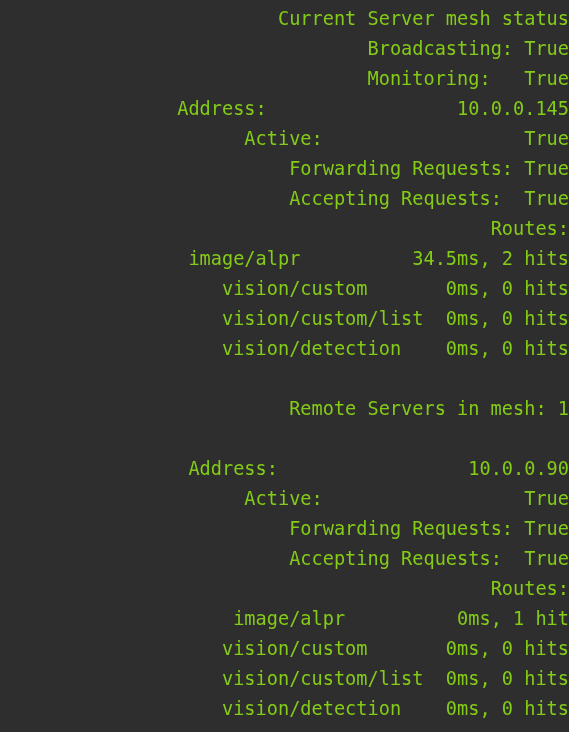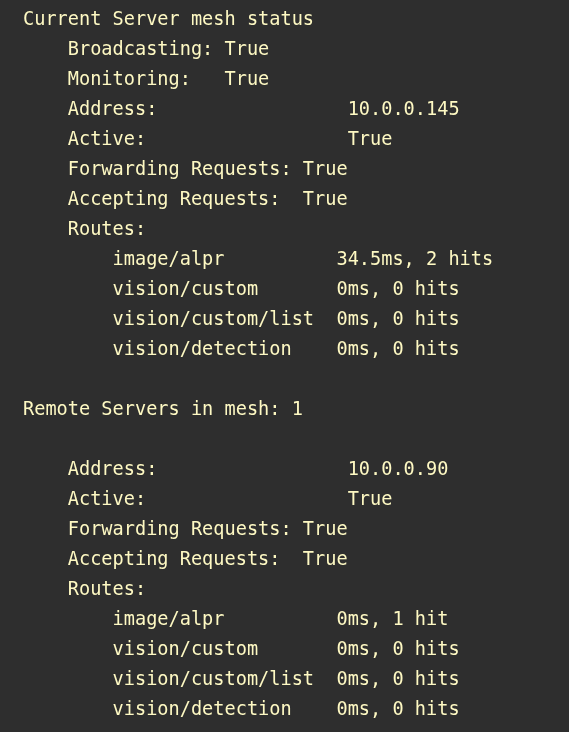--- a/index.html
+++ b/index.html
@@ -21,23 +21,24 @@
     box-sizing: border-box;
     padding: 4px 0 0 0;
   }
   .console-output {
     margin: 0;
     padding: 0 0 0 23px;
     font-family: "DejaVu Sans Mono", "Liberation Mono", monospace;
     font-size: 18.6px;
     line-height: 30px;
     letter-spacing: 0px;
-    color: #fef9c3;
+    color: #84cc16;
     white-space: pre;
     font-weight: 400;
+    text-align: right;
     -webkit-font-smoothing: antialiased;
   }
   .line {
     display: block;
     height: 30px;
     white-space: pre;
   }
   .blank-line {
     display: block;
     height: 30px;

